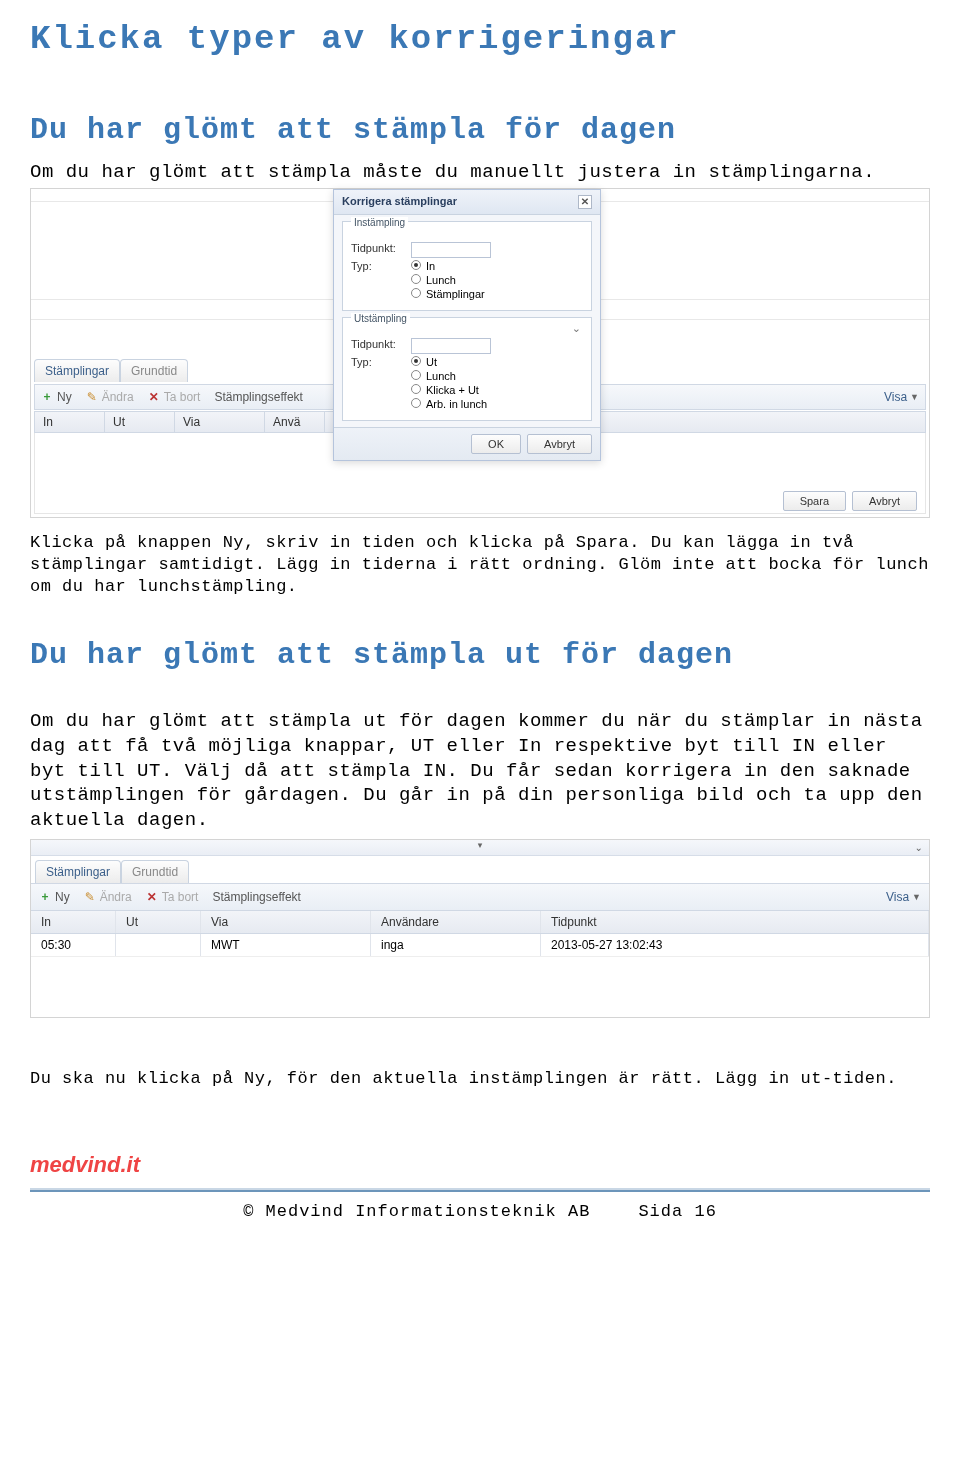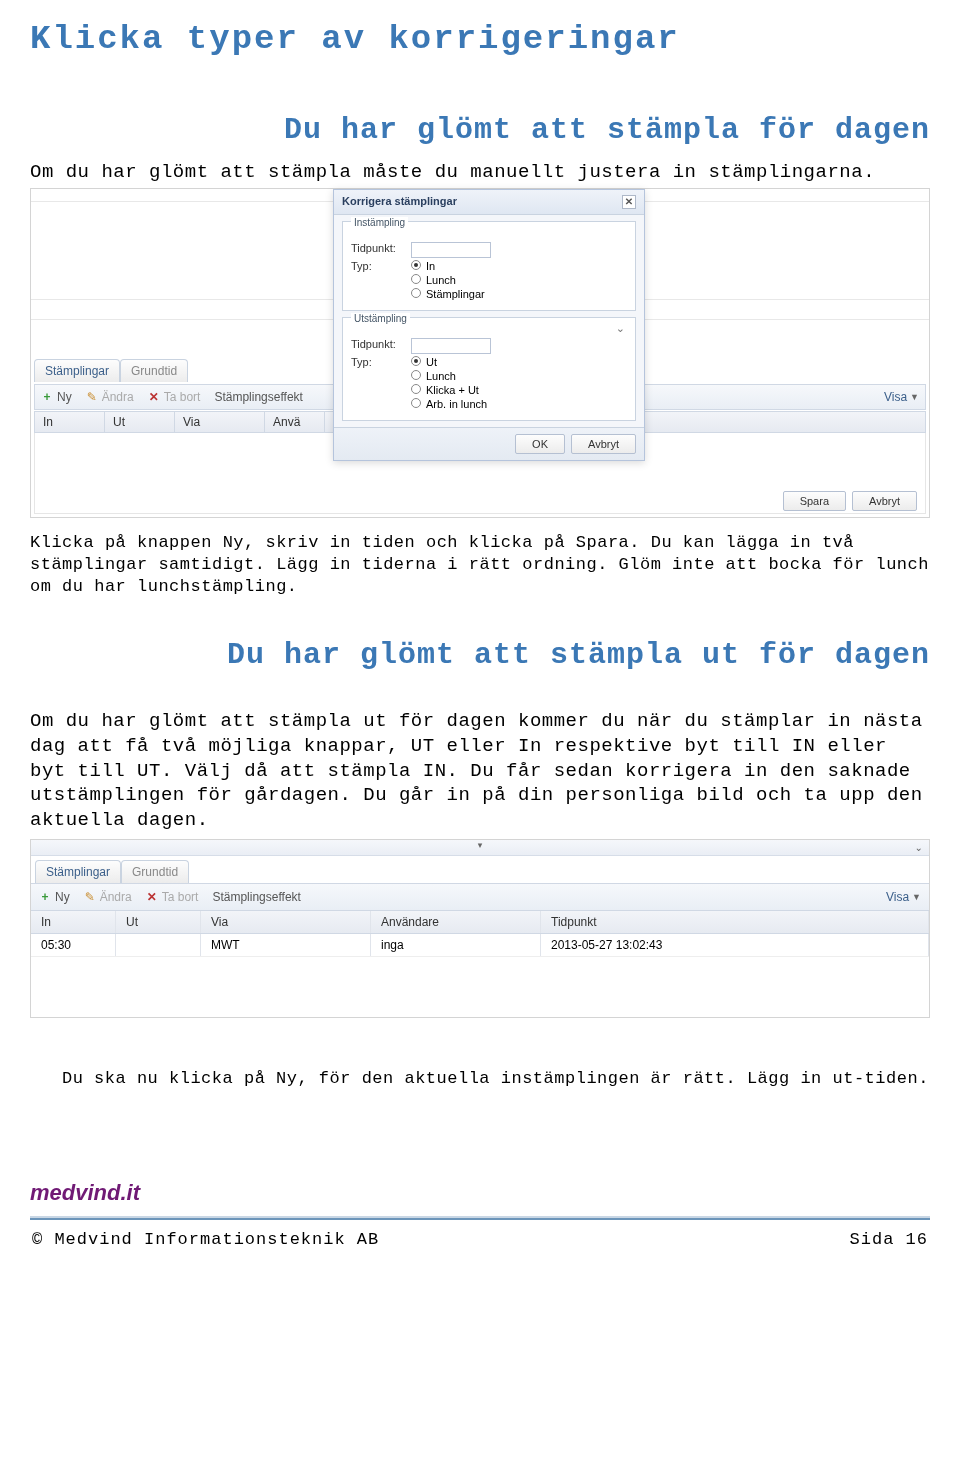--- a/index.html
+++ b/index.html
@@ -17,21 +17,20 @@
     font-size: 34px;
     letter-spacing: 2px;
     margin-bottom: 55px;
   }
   .section-title {
     font-family: "Courier New", monospace;
     color: #3b78b5;
     font-size: 30px;
     letter-spacing: 1px;
     margin-bottom: 14px;
-    text-align: right;
   }
   .intro-text {
     font-family: "Courier New", monospace;
     font-size: 19px;
     letter-spacing: 0.5px;
     margin-bottom: 5px;
   }
   .body-text {
     font-family: "Courier New", monospace;
     font-size: 17px;
@@ -90,21 +89,21 @@
     background: linear-gradient(#f2f4f8,#e6eaf1);
     border: 1px solid #d0d8e4;
     display: flex; font-size: 12px; color: #333;
   }
   .colhdr1 .c { padding: 3px 8px; border-right: 1px solid #d0d8e4; }
   .shot1 .emptyrows { position: absolute; left: 3px; right: 3px; top:244px; bottom:3px; border: 1px solid #e6e6e6; border-top:none; background:#fff; }
 
   
   .dialog {
     position: absolute; left: 302px; top: 0;
-    width: 312px;
+    width: 268px;
     background: #f4f6fa;
     border: 1px solid #b5c4dc;
     font-size: 11px;
     box-shadow: 0 2px 8px rgba(0,0,0,0.15);
   }
   .dialog .dtitle {
     background: linear-gradient(#eff3f9,#dfe7f2);
     padding: 5px 8px;
     font-weight: bold; color: #2a3f5f;
     display: flex; justify-content: space-between;
@@ -169,32 +168,32 @@
     font-size:12px; color:#333;
   }
   .ghdr .gc, .grow .gc { padding:4px 10px; border-right:1px solid #e0e4eb; }
   .c-in{width:85px;} .c-ut{width:85px;} .c-via{width:170px;} .c-anv{width:170px;} .c-tid{flex:1;}
   .grow { display:flex; font-size:12px; background:#fff; border-bottom:1px solid #eee;}
   .gempty{ height:60px; background:#fff;}
 
   
   .brand {
     font-family: Verdana, sans-serif;
-    color: #701a75;
+    color: #ef4444;
     font-style: italic;
     font-weight: bold;
     font-size: 22px;
-    margin-top: 90px;
+    margin-top: 62px;
   }
   .ft-rule {
     height:4px; background:#6c95ba; margin-top:10px;
     border-top:2px solid #c9d7e5;
   }
   .footer-row {
-    display:flex; justify-content:space-between;
+    display:flex; justify-content:center;
     font-family:"Courier New",monospace;
     font-size:17px; letter-spacing:1px;
     padding: 10px 2px 30px 2px;
     gap: 48px;
   }
 </style>
 </head>
 <body>
 
 <h1 class="page-title">Klicka typer av korrigeringar</h1>
@@ -352,20 +351,20 @@
   <div class="grow">
     <div class="gc c-in">05:30</div>
     <div class="gc c-ut"></div>
     <div class="gc c-via">MWT</div>
     <div class="gc c-anv">inga</div>
     <div class="gc c-tid">2013-05-27 13:02:43</div>
   </div>
   <div class="gempty"></div>
 </div>
 
-<p class="body-text" style="margin-top:50px;margin-left:32px;">Du ska nu klicka på Ny, för den aktuella instämplingen är rätt. Lägg in ut-tiden.</p>
+<p class="body-text" style="margin-top:50px;">Du ska nu klicka på Ny, för den aktuella instämplingen är rätt. Lägg in ut-tiden.</p>
 
 <div class="brand">medvind.it</div>
 <div class="ft-rule"></div>
 <div class="footer-row">
   <span>©  Medvind Informationsteknik AB</span>
   <span>Sida 16</span>
 </div>
 
 </body></html>

